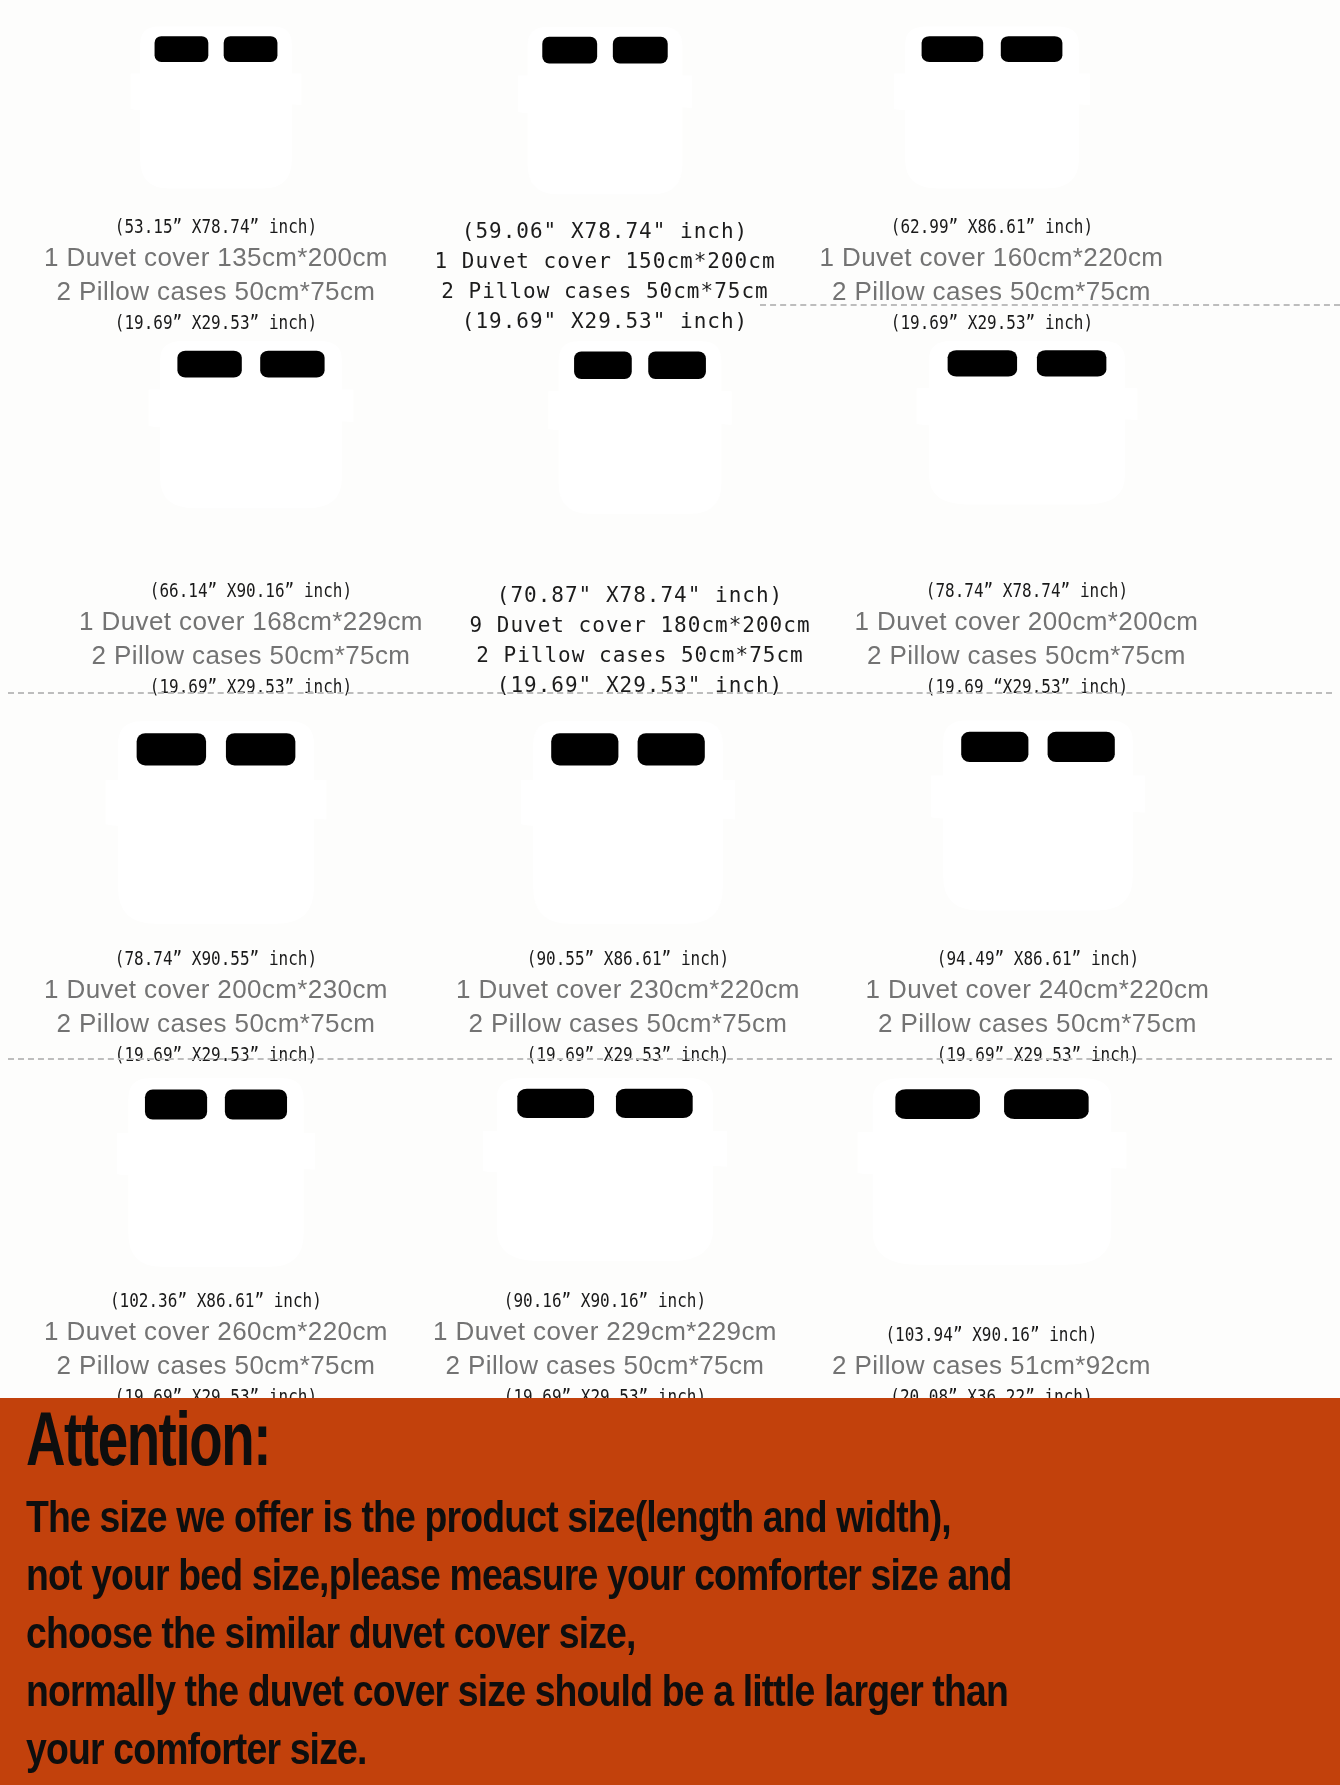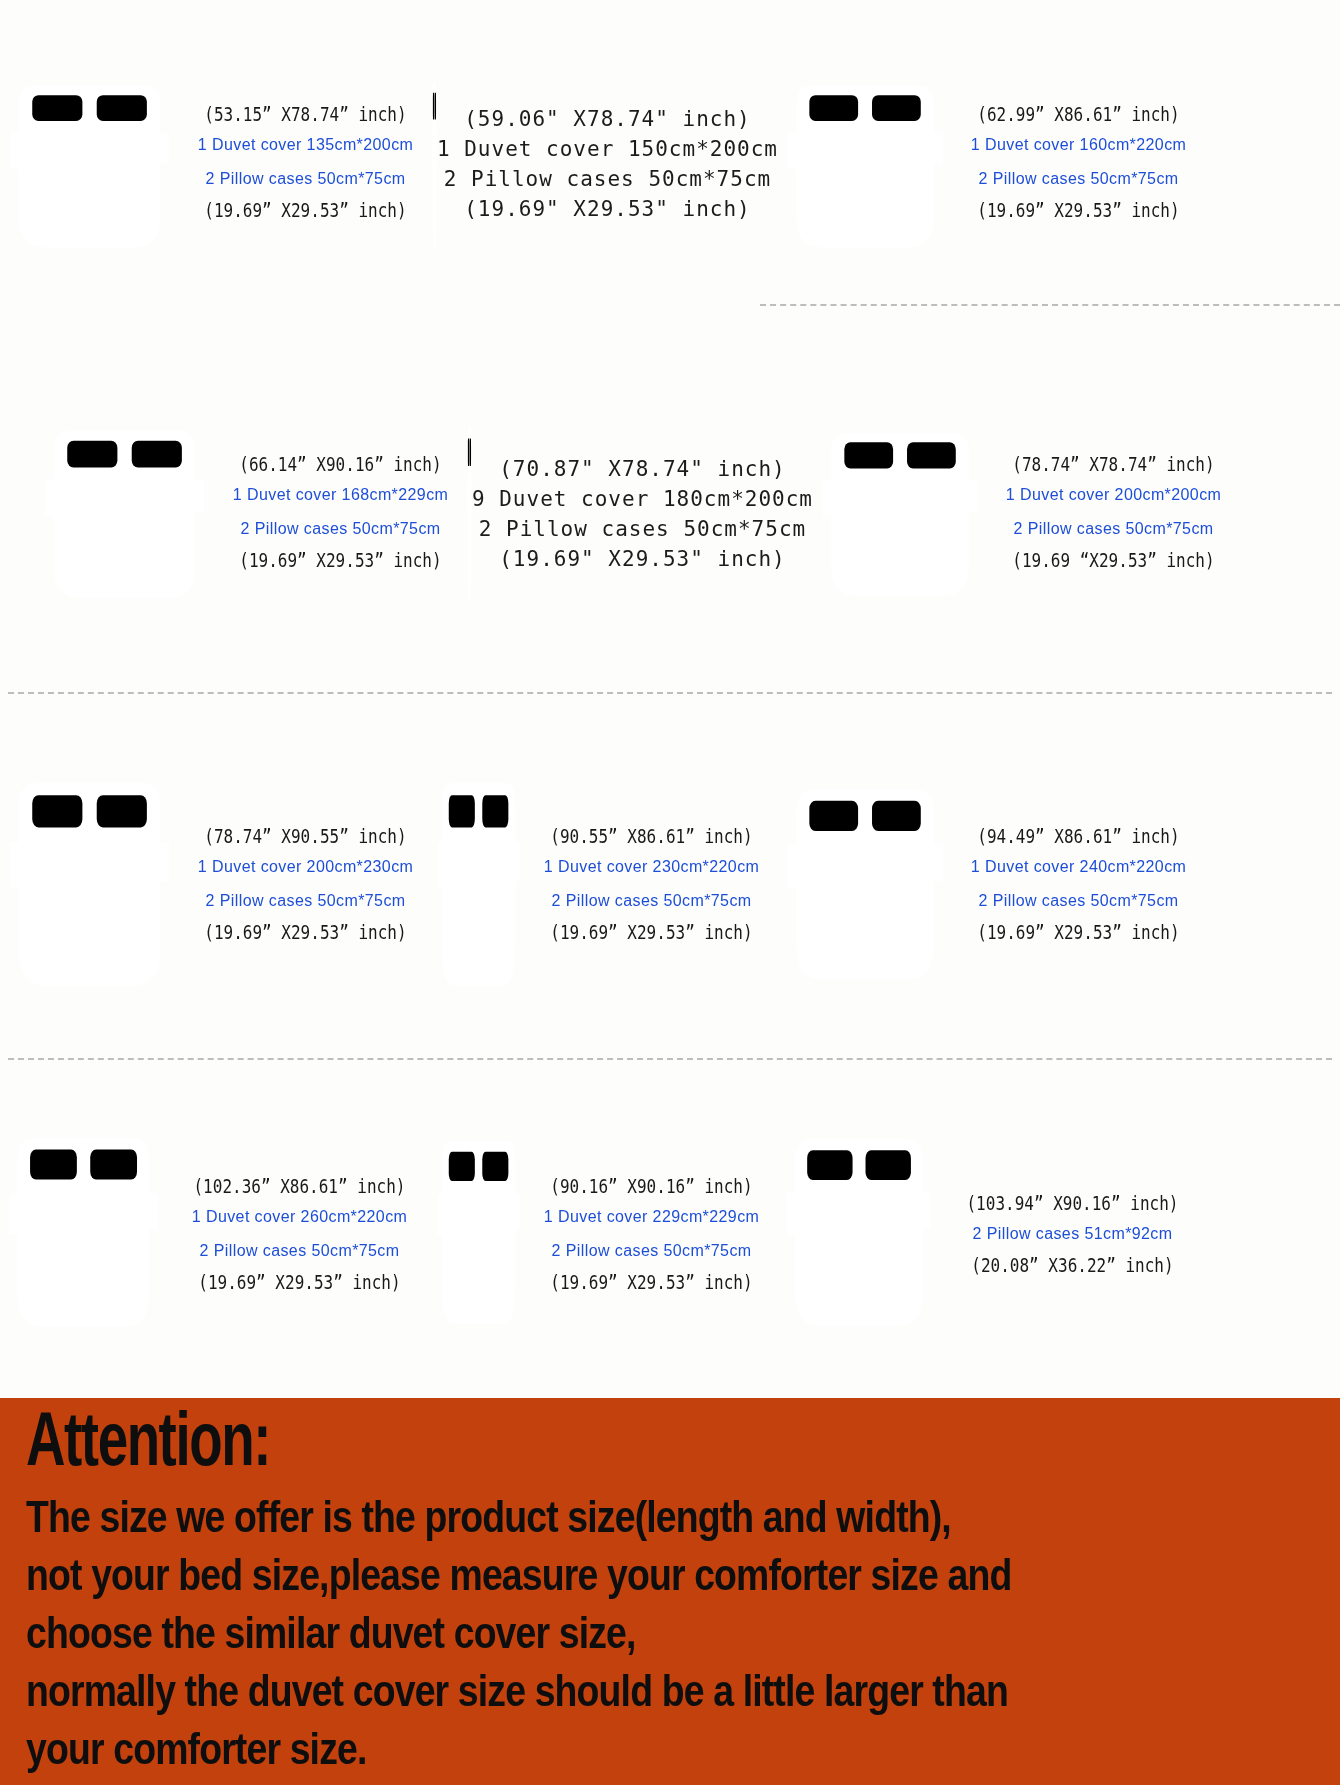--- a/index.html
+++ b/index.html
@@ -8,35 +8,35 @@
     width:1340px; height:1785px;
     background:#fdfdfc;
     font-family:"Liberation Sans", sans-serif;
     color:#1f1f1f;
     overflow:hidden;
   }
   .chart { position:absolute; top:0; left:0; width:1205px; }
   .row { display:grid; grid-template-columns:432px 346px 427px; }
   .row-1 { height:318px; }
   .row-2 { height:382px;padding-left:35px; }
-  .row-3 { height:362px; }
+  .row-3 { height:362px;gap:23px; }
   .row-4 { height:338px; }
   .cell {
-    display:flex; align-items:center;
+    display:flex; flex-direction:column; align-items:center;
     justify-content:space-between;
   }
   .bed { display:block; margin-top:16px; }
   .row-2 .bed { margin-top:12px; }
   .row-3 .bed { margin-top:8px; }
   .row-4 .bed { margin-top:4px; }
   .lines { margin-top:6px; text-align:center; }
   .line { white-space:nowrap; }
   .main-line {
     font-family:"Liberation Sans", sans-serif;
-    font-size:16px; letter-spacing:0.4px; color:#1d4ed8;
+    font-size:26px; letter-spacing:0.4px; color:#737373;
     line-height:34px;
   }
   .inch-line {
     font-family:"DejaVu Sans Mono", monospace;
     font-size:20px; color:#191919; line-height:28px;
     transform:scaleX(0.80); transform-origin:50% 50%;
   }
   .cell.mono .line {
     font-family:"DejaVu Sans Mono", monospace;
     font-size:21px; letter-spacing:1px; color:#1c1c1c;

